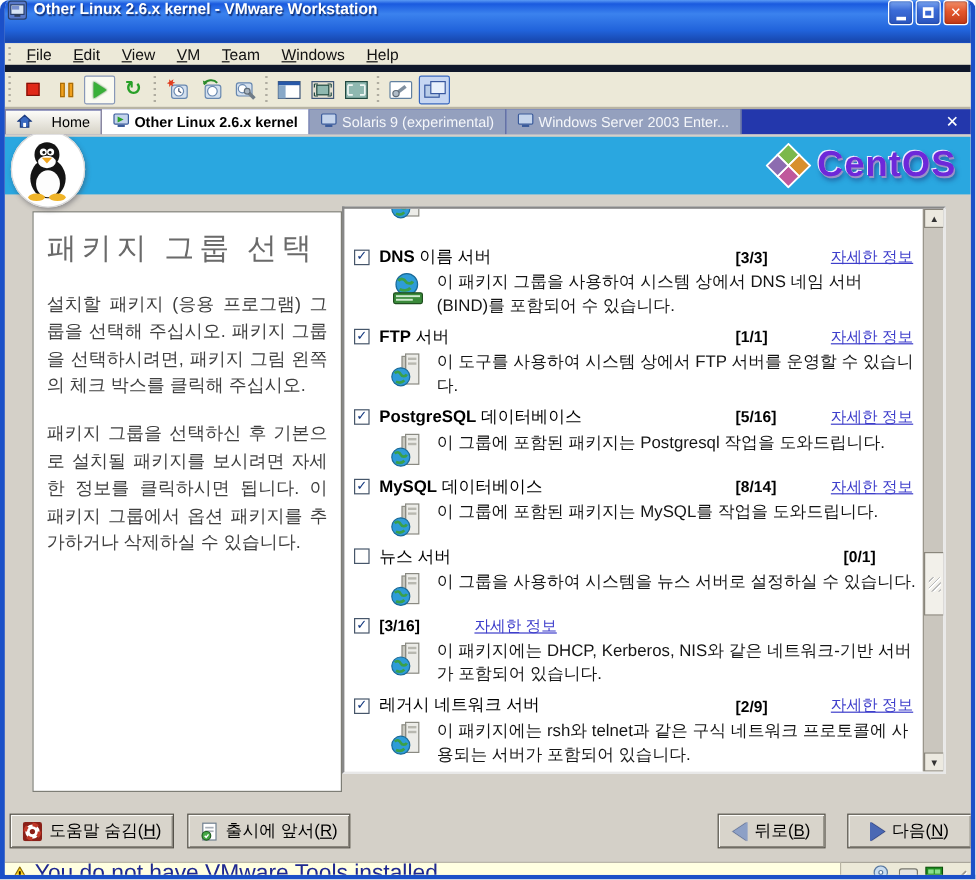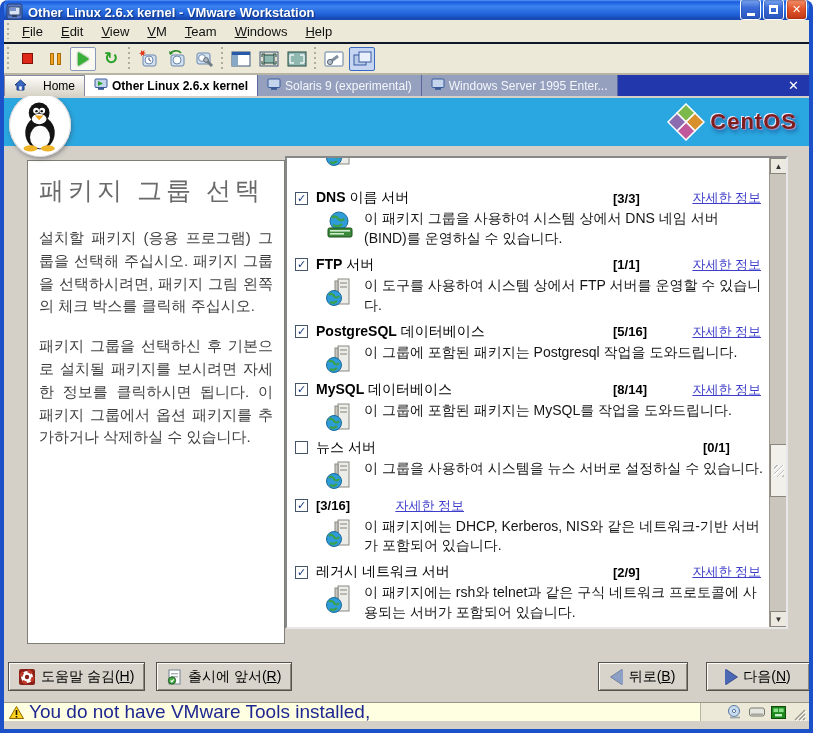--- a/index.html
+++ b/index.html
@@ -2,35 +2,35 @@
 <html><head>
 <meta charset="utf-8">
 <style>
   * { margin:0; padding:0; box-sizing:border-box; }
   html,body { width:813px; height:733px; font-family:"Liberation Sans","DejaVu Sans",sans-serif; }
   .window { position:relative; width:813px; height:733px; overflow:hidden;
             border-left:4px solid #1B50C8; border-right:4px solid #1B50C8; border-bottom:4px solid #1B50C8;
             border-radius:8px 8px 0 0; background:#D4D0C8; }
 
   
-  .titlebar { height:20px; margin:0 -4px; display:flex; align-items:flex-end; padding:0 6px;
+  .titlebar { height:36px; margin:0 -4px; display:flex; align-items:flex-start; padding:0 6px;
     background:linear-gradient(180deg,#5A9AF4 0%,#1A5ADF 9%,#3B82EE 32%,#2163DB 70%,#1747AE 96%,#1B50C8 100%);
     border-radius:7px 7px 0 0; }
   .app-icon { width:17px; height:17px; margin-right:5px; flex:none; }
   .title-text { color:#fff; font-weight:bold; font-size:13px; text-shadow:1px 1px 1px #10307A; flex:1;
     white-space:nowrap; overflow:hidden; }
   .win-btn { width:21px; height:21px; margin-left:2px; border:1px solid #fff; border-radius:3px;
     display:flex; align-items:center; justify-content:center; color:#fff; font-size:11px; font-weight:bold;
     background:linear-gradient(180deg,#7CA7F0 0%,#3C6CD8 40%,#2A55BE 100%); box-shadow:inset 0 0 2px #1A3C90; }
   .win-btn.close { background:linear-gradient(180deg,#F0926C 0%,#E4572C 45%,#C03A18 100%); box-shadow:inset 0 0 2px #801800; }
   .glyph-min { width:8px; height:3px; background:#fff; margin-top:9px; }
   .glyph-max { width:9px; height:9px; border:2px solid #fff; border-top-width:3px; }
 
   
-  .menubar { height:24px; background:#ECE9D8; display:flex; align-items:center; border-bottom:2px solid #0f172a; }
+  .menubar { height:24px; background:#ECE9D8; display:flex; align-items:center; border-bottom:6px solid #0f172a; }
   .grip { width:5px; align-self:stretch; margin:3px 2px;
     background:repeating-linear-gradient(180deg,#AFACA0 0 2px,transparent 2px 5px); background-size:2px 100%; background-repeat:repeat-y; background-position:1px 0; }
   .menu-item { display:inline-block; padding:3px 9px; font-size:13px; color:#111; }
   .menu-item::first-letter { text-decoration:underline; }
 
   
   .toolbar { height:31px; background:#ECE9D8; display:flex; align-items:center; border-bottom:2px solid #B8B4A4; }
   .tool-btn { width:26px; height:24px; display:flex; align-items:center; justify-content:center; margin:0 1px; }
   .tool-btn.raised { border:1px solid #8898B8; background:#FAFAF2; border-radius:2px; }
   .tool-btn.pressed { border:1px solid #3868C0; background:#C6D6F2; border-radius:2px; }
@@ -49,21 +49,21 @@
   .tab svg { flex:none; }
   .tab:not(.running) svg .play { display:none; }
   .tabbar-close { margin-left:auto; color:#fff; font-size:13px; font-weight:bold; padding:2px 10px; align-self:center; }
 
   
   .console { position:relative; height:606px; background:#D4D0C8; overflow:hidden; }
   .banner { position:absolute; left:0; top:2px; width:100%; height:48px; background:#2AA7E0; }
   .tux-badge { position:absolute; left:5px; top:-3px; width:62px; height:64px; background:#fff; border-radius:50%;
     box-shadow:1px 2px 4px rgba(60,60,70,.45), inset 0 0 0 1px #D8D8D8; z-index:3; display:flex; align-items:center; justify-content:center; }
   .centos-logo { position:absolute; right:12px; top:7px; display:flex; align-items:center; gap:5px; z-index:2; }
-  .centos-text { font-size:22px; font-weight:bold; color:#7f1d1d; letter-spacing:1px;
+  .centos-text { font-size:30px; font-weight:bold; color:#6d28d9; letter-spacing:1px;
     text-shadow:-1px -1px 0 #EFEAFF, 1px 1px 0 #9A90C8, 2px 3px 4px rgba(20,20,90,.5); }
 
   .help-panel { position:absolute; left:23px; top:64px; width:258px; height:484px; background:#fff;
     border:1px solid #7E7E76; padding:13px 11px; overflow:hidden; }
   .help-title { font-size:25px; color:#6A6A6A; letter-spacing:4px; margin-bottom:20px; white-space:nowrap; }
   .help-para { font-size:15px; line-height:1.52; color:#3F3F3F; text-align:justify; margin-bottom:17px; }
 
   .pkg-panel { position:absolute; left:281px; top:60px; width:503px; height:473px; background:#fff;
     border:2px solid #888; border-right-color:#E8E8E8; border-bottom-color:#E8E8E8; overflow:hidden; }
   .pkg-list { position:absolute; left:0; top:0; right:17px; bottom:0; overflow:hidden; padding:0 2px 0 6px; }
@@ -279,21 +279,21 @@
 
       <span class="tab">
 
         <span class="tab-mon-wrap">
           <svg width="14" height="13" viewBox="0 0 14 13">
             <rect x="1" y="1" width="12" height="8.5" rx="1" fill="#C4D4EC" stroke="#3A5A9A"></rect>
             <rect x="4" y="10" width="6" height="1.8" fill="#3A5A9A"></rect>
             <polygon class="play" points="4,3 4,8 9,5.5" fill="#2AA22A"></polygon>
           </svg>
         </span>
-        <span class="tab-label">Windows Server 1995 Enter...</span>
+        <span class="tab-label">Windows Server 2003 Enter...</span>
       </span>
 
     <span class="tabbar-close">✕</span>
   </div>
 
   <div class="console">
     <div class="banner"></div>
 
     <div class="tux-badge">
       <svg width="52" height="54" viewBox="0 0 60 62">
@@ -362,21 +362,21 @@
               <span class="pkg-icon">
                 
                 <svg class="svg-sign" width="30" height="30" viewBox="0 0 30 30">
                   <circle cx="14" cy="11" r="9" fill="#2E9CD8" stroke="#1A6A98"></circle>
                   <path d="M7 8c2-2.5 5-1.5 6 .5 1 2 5 2.5 6 0M8 15c3 1.5 7 1.5 9-1" stroke="#3AA04A" stroke-width="2.4" fill="none"></path>
                   <rect x="3" y="18" width="24" height="9" rx="1.5" fill="#3A8A3A" stroke="#1E4E1E"></rect>
                   <rect x="5" y="20" width="20" height="1.6" fill="#CFEACF"></rect>
                   <rect x="5" y="23" width="14" height="1.6" fill="#CFEACF"></rect>
                 </svg>
               </span>
-              <span class="pkg-desc-text">이 패키지 그룹을 사용하여 시스템 상에서 DNS 네임 서버 (BIND)를 운영하실 수 있습니다.</span>
+              <span class="pkg-desc-text">이 패키지 그룹을 사용하여 시스템 상에서 DNS 네임 서버 (BIND)를 포함되어 수 있습니다.</span>
             </div>
           </div>
 
           <div class="pkg-row">
             <div class="pkg-row-head">
               <span class="checkbox">✓</span>
               <span class="pkg-name"><b class="name-en">FTP</b><span> 서버</span></span>
               <span class="pkg-count">[1/1]</span>
               <a class="details-link">자세한 정보</a>
             </div>

